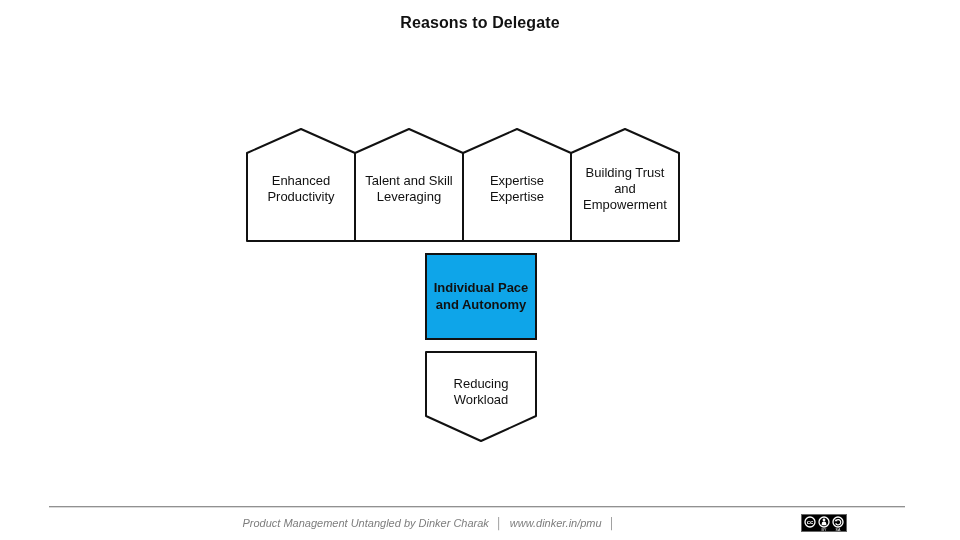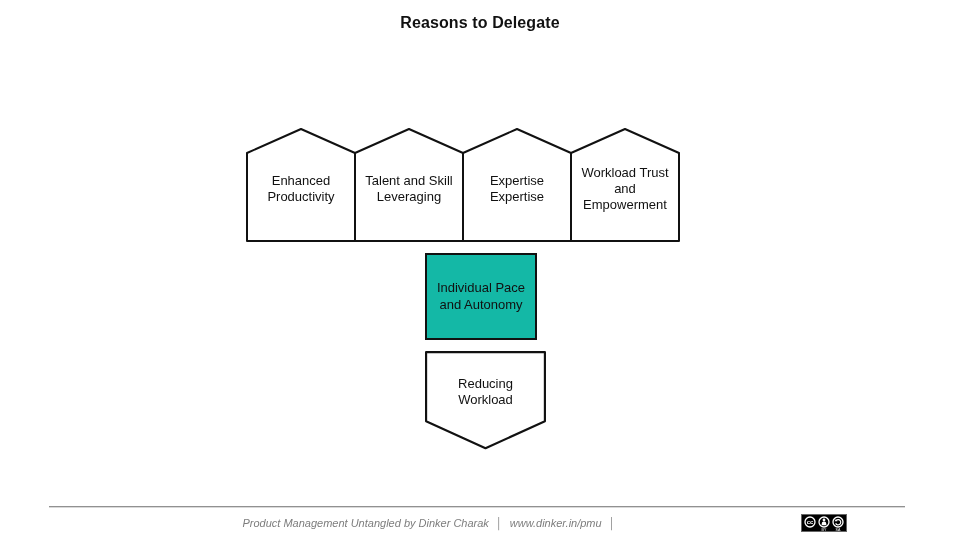--- a/index.html
+++ b/index.html
@@ -45,34 +45,35 @@
     line-height: 1.25;
     padding: 10px 5px 2px;
     color: #111111;
   }
 
   
   .mid-box {
     position: absolute;
     left: 425px; top: 253px;
     width: 112px; height: 87px;
-    background: #14b8a6;
+    background: #0ea5e9;
     border: 2px solid #111111;
     display: flex; align-items: center; justify-content: center;
     text-align: center;
     font-size: 13px; line-height: 1.25;
     padding: 16px 6px;
     color: #111111;
+    font-weight: bold;
   }
 
   
   .bottom-pent {
     position: absolute;
     left: 425px; top: 351px;
-    width: 121px; height: 92px;
+    width: 112px; height: 92px;
   }
   .bottom-pent .shape-label { padding: 2px 6px 12px; }
 
   
   .footer-rule {
     position: absolute;
     left: 49px; right: 55px; top: 506px;
     height: 2px;
     background: #919191;
     border-bottom: 1px solid #d9d9d9;
@@ -122,21 +123,21 @@
       <svg class="shape-svg" viewBox="0 0 110 114" aria-hidden="true">
         <polygon points="1,25 55,1 109,25 109,113 1,113" fill="#ffffff" stroke="#111111" stroke-width="2" stroke-linejoin="round"></polygon>
       </svg>
       <div class="shape-label">Expertise Expertise</div>
     </div>
 
     <div class="house">
       <svg class="shape-svg" viewBox="0 0 110 114" aria-hidden="true">
         <polygon points="1,25 55,1 109,25 109,113 1,113" fill="#ffffff" stroke="#111111" stroke-width="2" stroke-linejoin="round"></polygon>
       </svg>
-      <div class="shape-label">Workload Trust and Empowerment</div>
+      <div class="shape-label">Building Trust and Empowerment</div>
     </div>
 
   </div>
 
   <div class="mid-box">
     <span>Individual Pace and Autonomy</span>
   </div>
 
   <div class="bottom-pent">
     <svg class="shape-svg" viewBox="0 0 112 92" aria-hidden="true">

